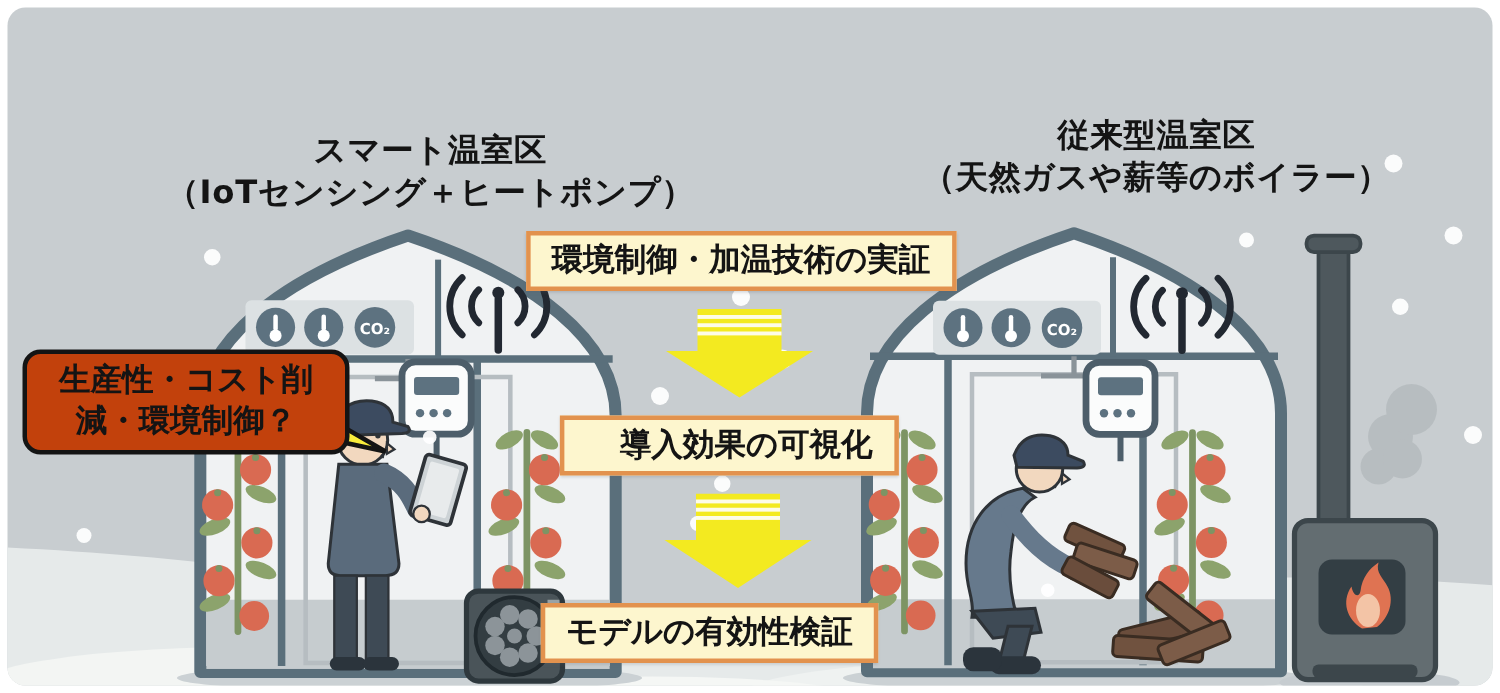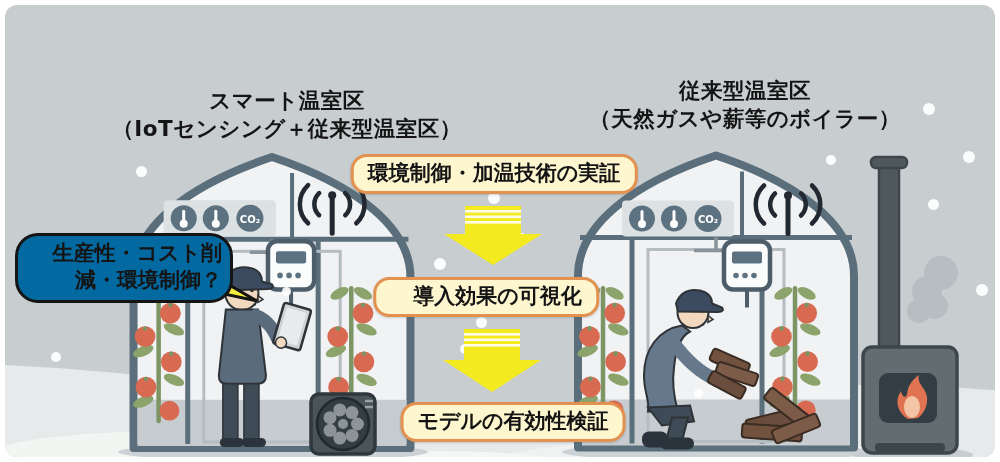--- a/index.html
+++ b/index.html
@@ -8,32 +8,32 @@
   .canvas{position:absolute;left:5px;top:5px;right:5px;bottom:5px;border-radius:12px;
     background:#c8cdd0;overflow:hidden;}
   .layer{position:absolute;left:0;top:0;width:1000px;height:462px;pointer-events:none;}
   svg{display:block;}
   .gh{position:absolute;z-index:1;}
   .stove{position:absolute;left:848px;top:146px;z-index:1;}
   .heatpump{position:absolute;left:302px;top:386px;z-index:2;}
   .title{position:absolute;z-index:4;text-align:center;font-weight:bold;color:#141414;
     font-size:21.5px;line-height:1.32;letter-spacing:.5px;}
   .title-left{left:62px;top:42px;width:440px;margin-top:40px;}
-  .title-right{left:535px;top:72px;width:410px;}
+  .title-right{left:561px;top:72px;width:410px;}
   .flow-label{position:absolute;z-index:6;transform:translateX(-50%);white-space:nowrap;
-    background:#fdf6ce;border:3px solid #e2924e;border-radius:16px;padding:2px 14px 4px;
+    background:#fdf6ce;border:3px solid #e2924e;border-radius:0;padding:2px 14px 4px;
     font-size:21px;font-weight:bold;color:#141414;box-shadow:0 1px 2px rgba(90,100,110,.25);}
   .fl-1{left:489px;top:149px;}
   .fl-2{left:481px;top:272px;padding-left:37px;}
-  .fl-3{left:508px;top:397px;}
+  .fl-3{left:468px;top:397px;}
   .arrow{position:absolute;z-index:5;transform:translateX(-50%);}
   .ar-1{left:488px;top:201px;}
   .ar-2{left:487px;top:324px;}
-  .bubble{position:absolute;z-index:7;left:10px;top:228px;width:196px;background:#0369a1;
-    border:3.5px solid #141414;border-radius:23px;padding:4px 8px 6px;text-align:right;
+  .bubble{position:absolute;z-index:7;left:10px;top:228px;width:196px;background:#c2410c;
+    border:3.5px solid #141414;border-radius:12px;padding:4px 8px 6px;text-align:center;
     font-size:21px;font-weight:bold;color:#141414;line-height:1.28;}
   .bubble-tail{position:absolute;z-index:6;left:186px;top:256px;}
   .flake{position:absolute;z-index:3;border-radius:50%;background:rgba(255,255,255,.93);}
 </style>
 </head>
 <body>
 
 <div class="stage">
 <div class="canvas">
 
@@ -263,21 +263,21 @@
     <rect x="26" y="222" width="58" height="50" rx="9" fill="#333e44"></rect>
     <g>
       <path d="M55,268 C45,262 41,250 48,240 C49,246 53,248 54,243 C55,234 60,228 66,224 C64,231 69,234 72,240 C77,249 73,261 65,267 Z" fill="#df7352"></path>
       <ellipse cx="59" cy="256" rx="8" ry="11" fill="#f3c4a6"></ellipse>
     </g>
     <rect x="22" y="292" width="70" height="9" rx="4" fill="#3c464b"></rect>
   </svg>
 
   <div class="title title-left">
     <div>スマート温室区</div>
-    <div>（IoTセンシング＋従来型温室区）</div>
+    <div>（IoTセンシング＋ヒートポンプ）</div>
   </div>
   <div class="title title-right">
     <div>従来型温室区</div>
     <div>（天然ガスや薪等のボイラー）</div>
   </div>
 
   <div class="flow-label fl-1">環境制御・加温技術の実証</div>
 
   <svg class="arrow ar-1" width="110" height="60" viewBox="0 0 110 60">
     <polygon points="27,0 83,0 83,28 104,28 55,59 6,28 27,28" fill="#f3ea20"></polygon>

